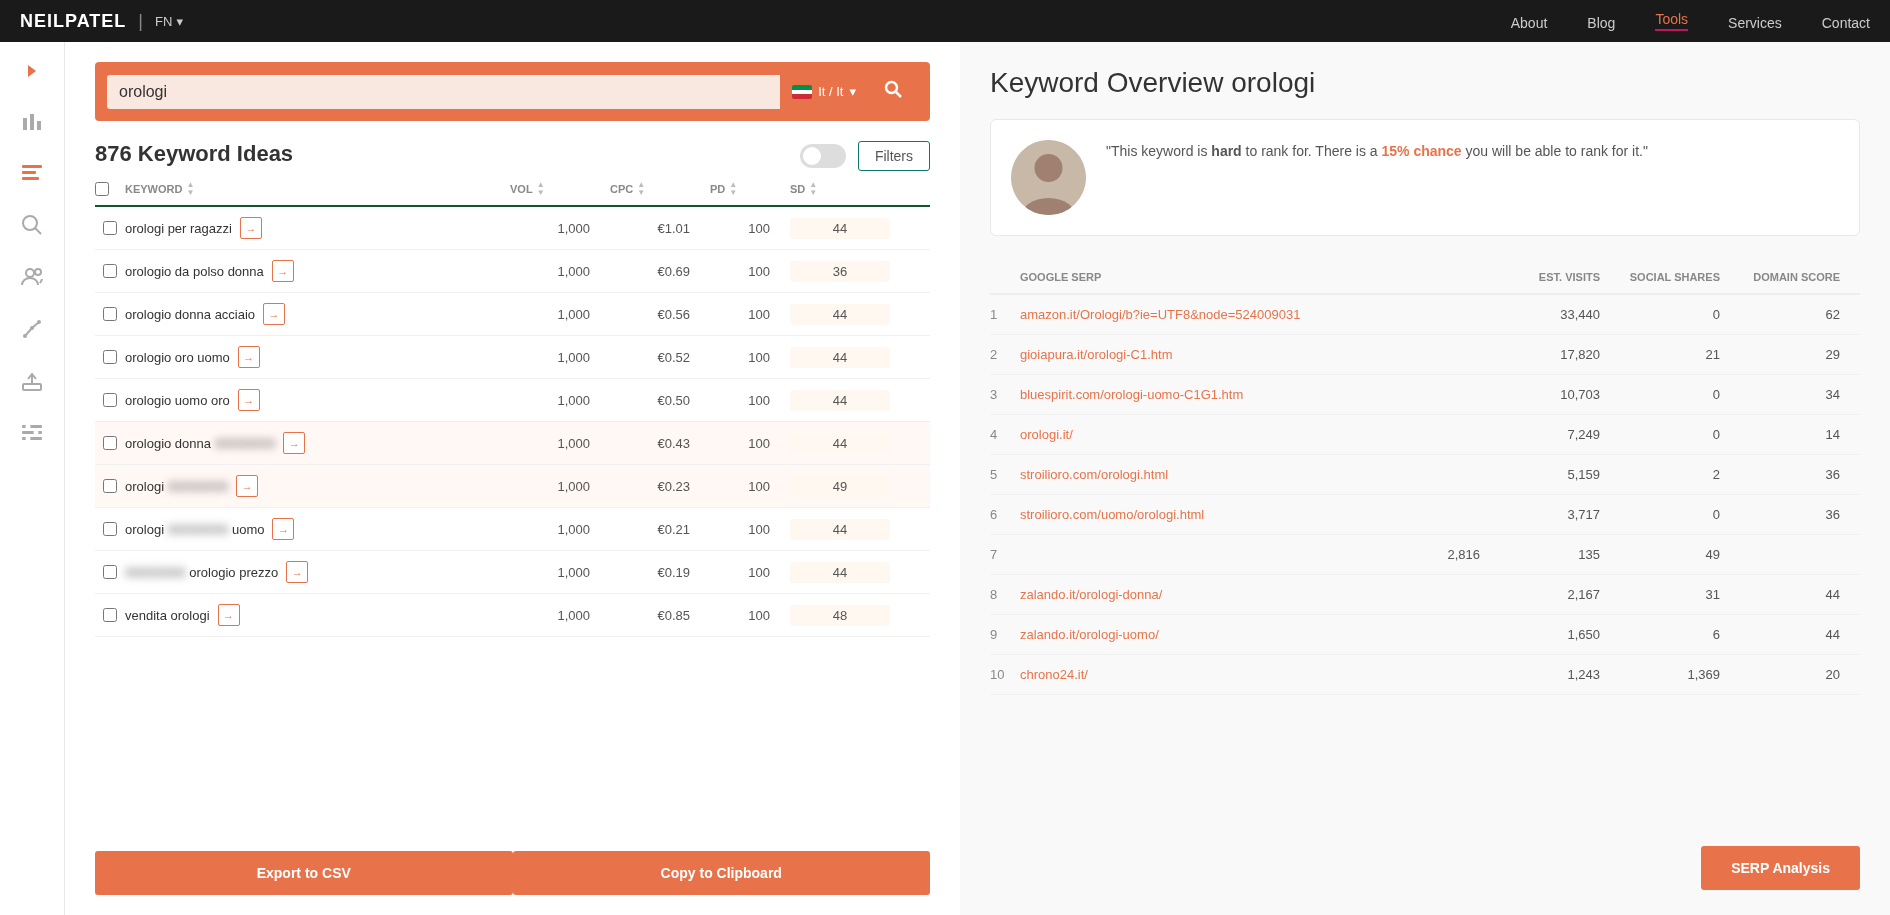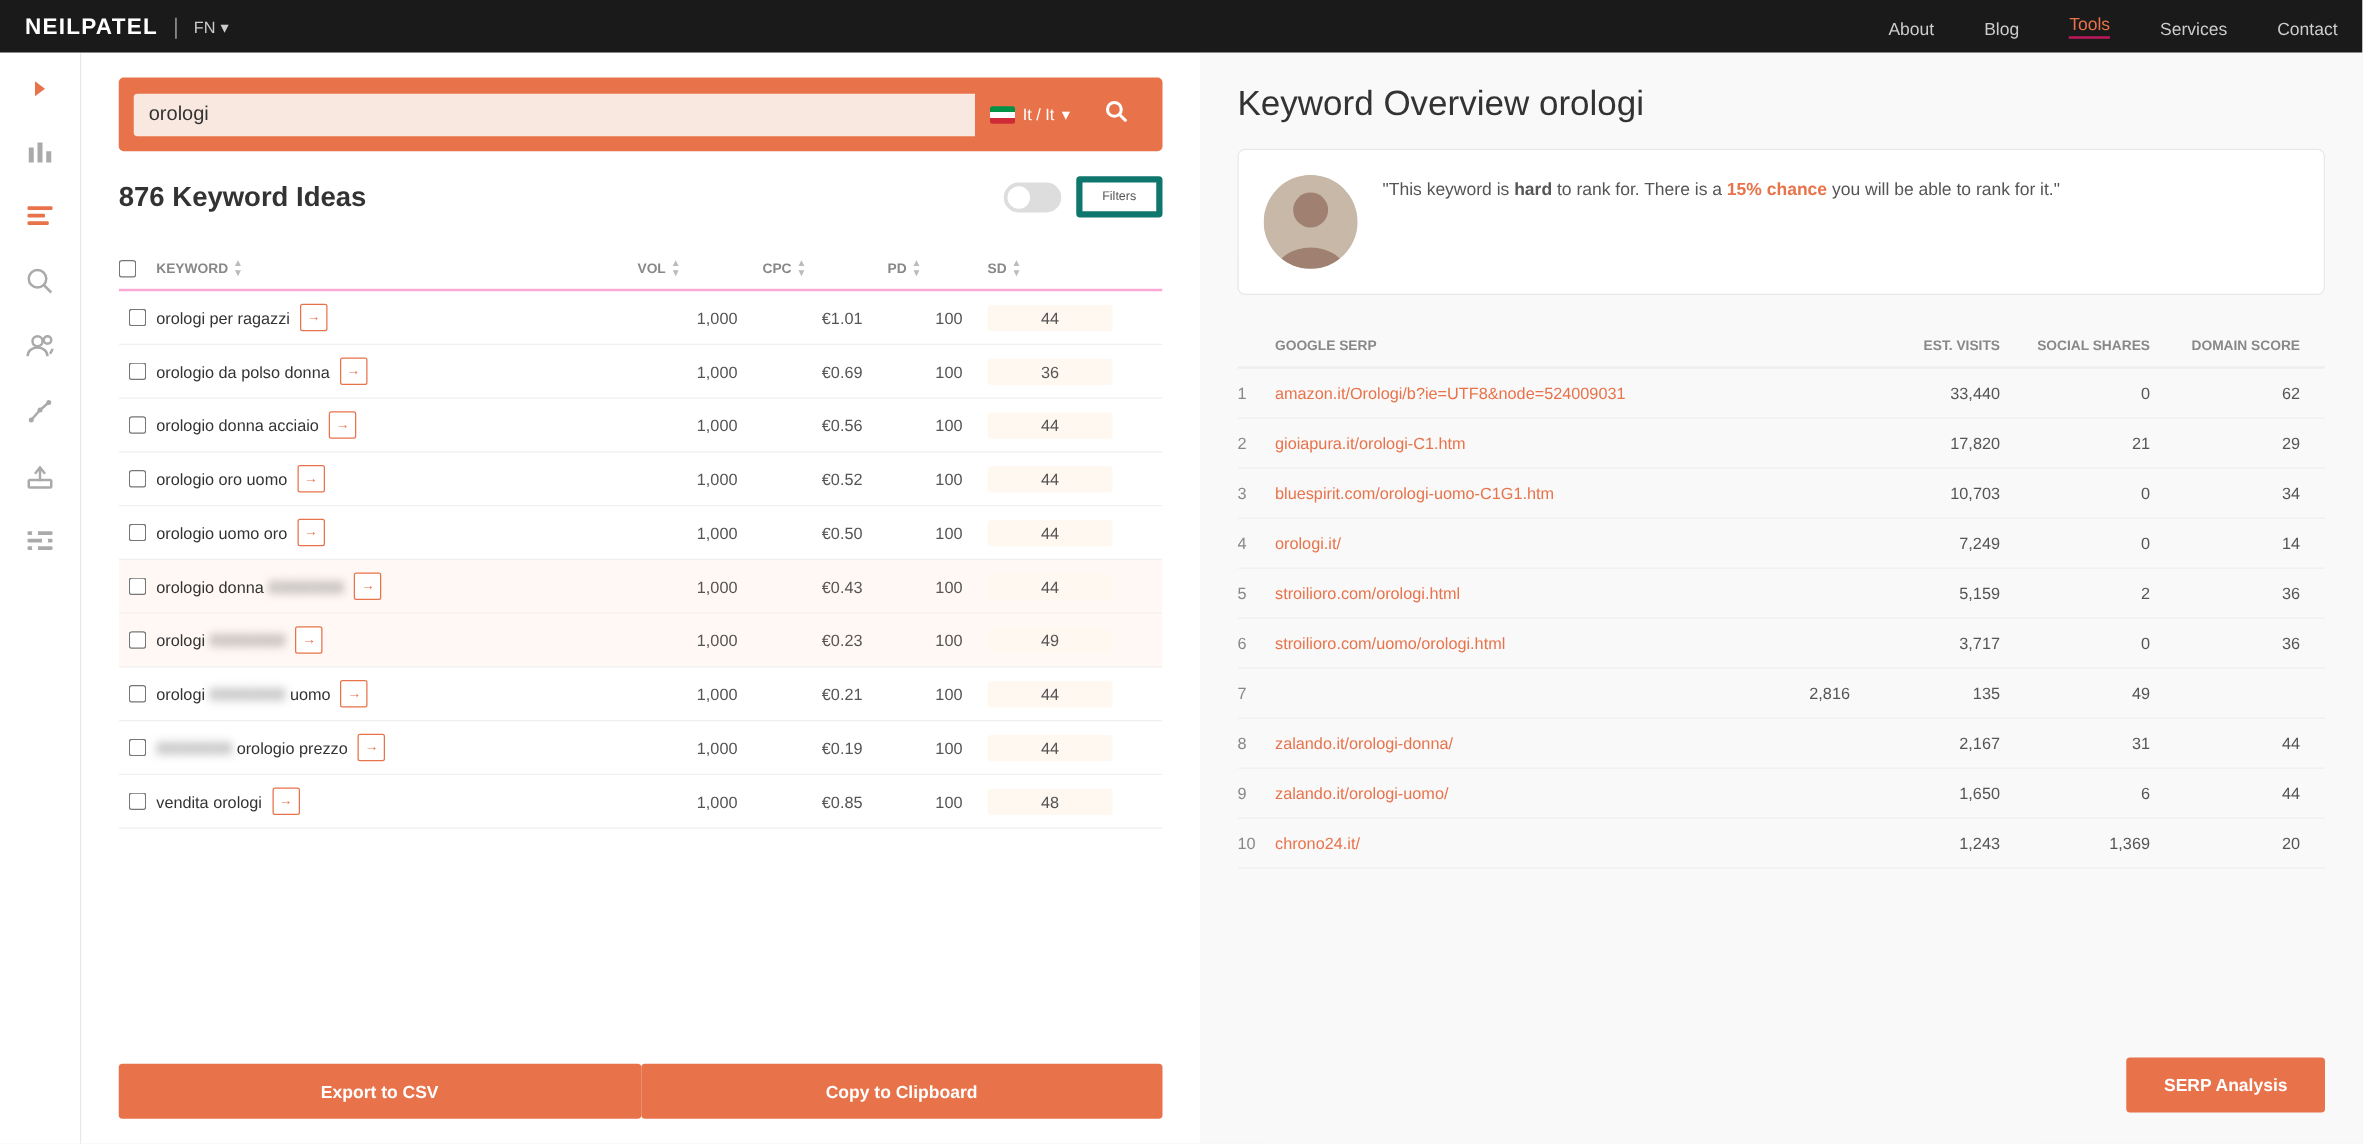--- a/index.html
+++ b/index.html
@@ -154,23 +154,23 @@
       color: white;
       padding: 10px 16px;
       cursor: pointer;
       font-size: 18px;
       border-radius: 0 3px 3px 0;
     }
 
     
     .keyword-header {
       display: flex;
-      align-items: center;
+      align-items: flex-start;
       justify-content: space-between;
-      margin-bottom: 25px;
+      margin-bottom: 2px;
     }
     .keyword-count {
       font-size: 22px;
       font-weight: bold;
       color: #333;
     }
     .header-right {
       display: flex;
       align-items: center;
       gap: 12px;
@@ -189,40 +189,40 @@
       width: 18px;
       height: 18px;
       background: white;
       border-radius: 50%;
       top: 3px;
       left: 3px;
       transition: left 0.2s;
     }
     .filters-btn {
       background: white;
-      border: 5px solid #0f766e;
+      border: 1px solid #0f766e;
       padding: 6px 16px;
       border-radius: 3px;
       cursor: pointer;
-      font-size: 10px;
+      font-size: 14px;
       color: #555;
     }
 
     
     .keyword-table {
       flex: 1;
       overflow: hidden;
       display: flex;
       flex-direction: column;
     }
     .table-header {
       display: grid;
       grid-template-columns: 30px 1fr 100px 100px 80px 100px 40px;
       padding: 8px 0;
-      border-bottom: 2px solid #f9a8d4;
+      border-bottom: 2px solid #14532d;
       font-size: 11px;
       font-weight: bold;
       color: #888;
       text-transform: uppercase;
     }
     .table-header-cell {
       display: flex;
       align-items: center;
       gap: 4px;
     }

